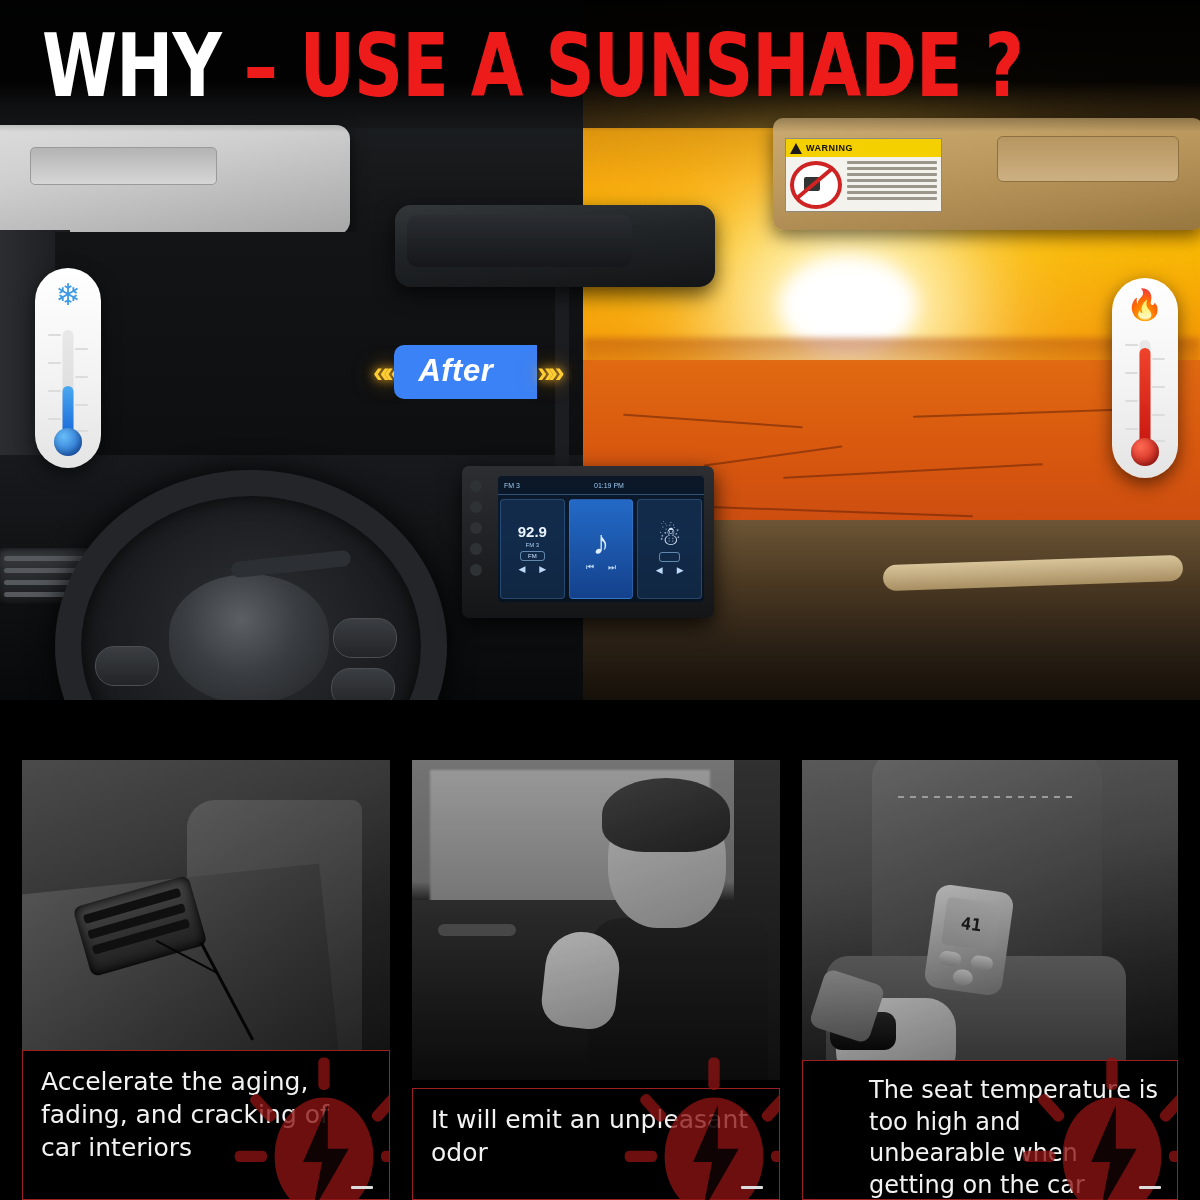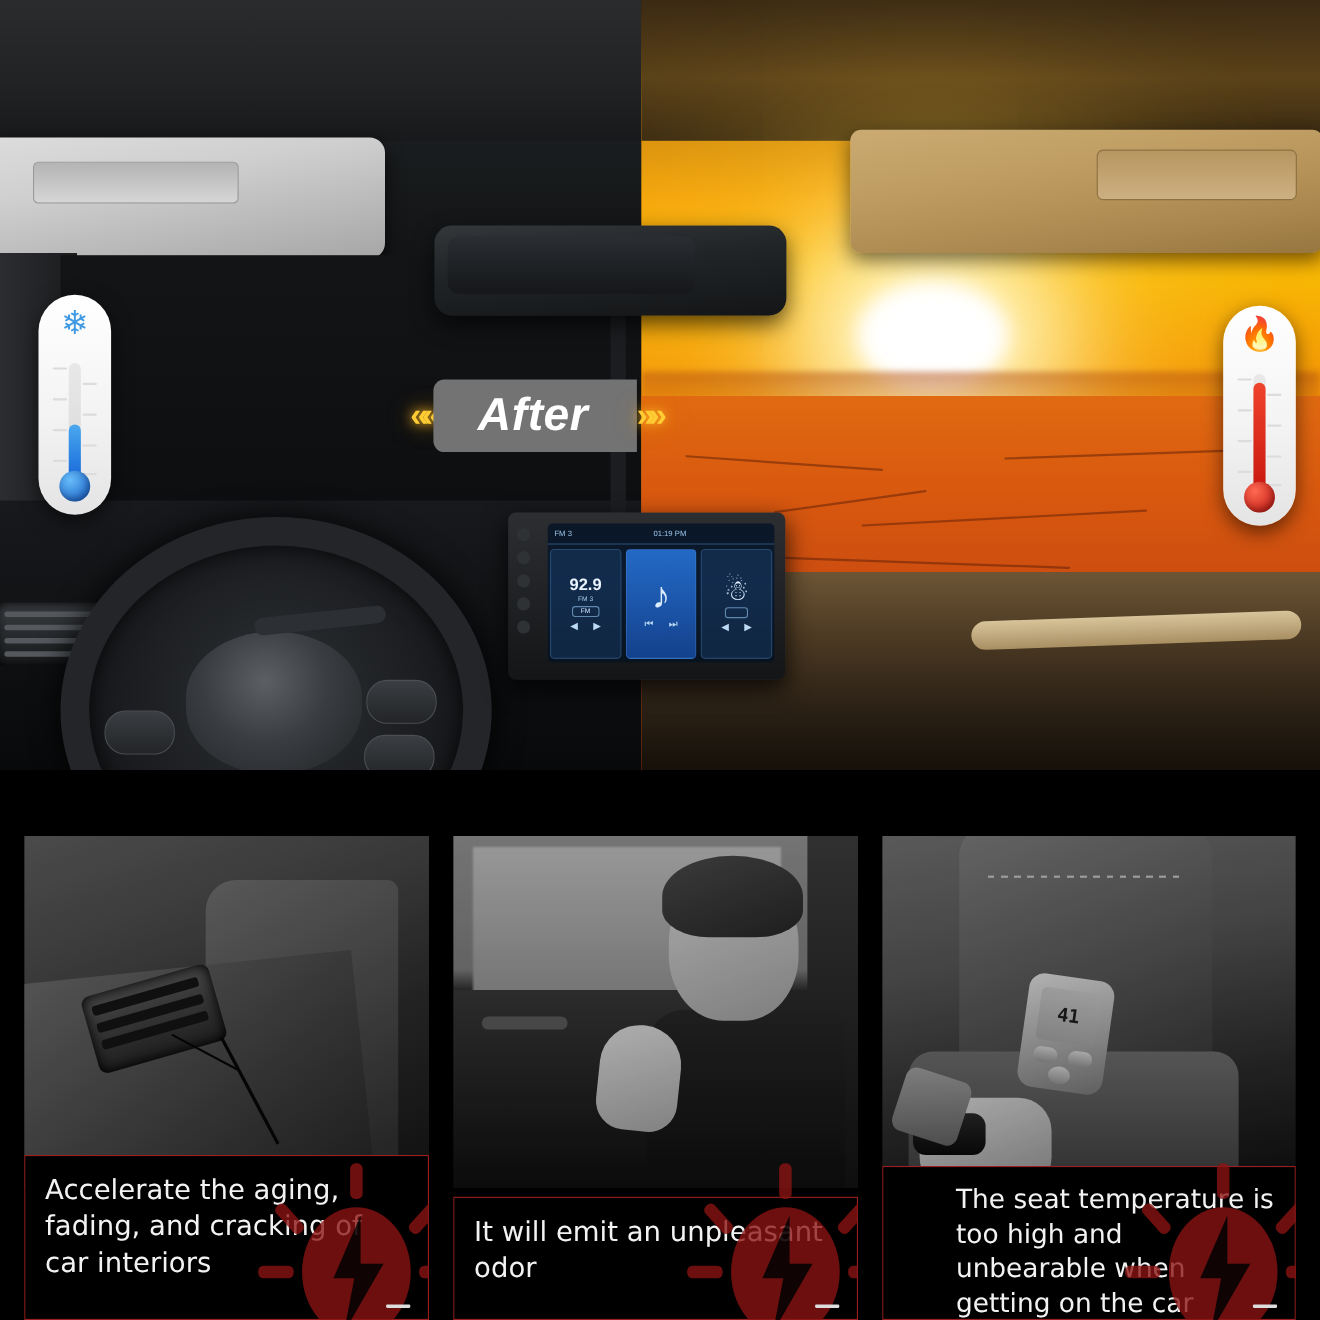--- a/index.html
+++ b/index.html
@@ -118,22 +118,22 @@
   .th-top{position:absolute;left:50%;transform:translateX(-50%);top:12px;font-size:30px;line-height:1;}
   .cold .th-fill{background:linear-gradient(180deg,#4aa8ef,#1565d8);height:52px;}
   .cold .th-bulb{background:radial-gradient(circle at 35% 30%,#67bdf7,#0f53c4);box-shadow:inset -2px -3px 6px rgba(0,0,0,.3);}
   .hot .th-fill{background:linear-gradient(180deg,#f0432c,#c8160f);height:100px;}
   .hot .th-bulb{background:radial-gradient(circle at 35% 30%,#ff6a52,#b80f0a);box-shadow:inset -2px -3px 6px rgba(0,0,0,.3);}
 
   
   .ab-wrap{position:absolute;left:373px;top:345px;display:flex;align-items:center;z-index:12;}
   .ab-chev{font-size:30px;font-weight:bold;color:#ffcc33;letter-spacing:-6px;
     text-shadow:0 0 10px rgba(255,190,40,.95),0 0 22px rgba(255,160,20,.7);}
-  .ab-after{background:#737373;color:#fff;font-size:42px;font-weight:bold;font-style:italic;
-    padding:8px 44px 10px 40px;border-radius:10px 0 0 10px;letter-spacing:.5px;}
+  .ab-after{background:#3b82f6;color:#fff;font-size:31px;font-weight:bold;font-style:italic;
+    padding:8px 44px 10px 24px;border-radius:10px 0 0 10px;letter-spacing:.5px;}
   .ab-before{background:#c32f0c;color:#fff;font-size:31px;font-weight:bold;font-style:italic;
     padding:8px 34px 10px 26px;border-radius:0 10px 10px 0;letter-spacing:.5px;}
 
   
   .titlebar{position:absolute;left:0;top:0;width:1200px;height:132px;z-index:20;
     display:flex;align-items:center;padding-left:42px;box-sizing:border-box;
     background:linear-gradient(180deg,rgba(0,0,0,.97) 0%,rgba(0,0,0,.93) 62%,rgba(0,0,0,0) 100%);}
   .title{font-size:88px;font-weight:bold;line-height:1;letter-spacing:-1px;
     font-family:"DejaVu Sans Condensed","Liberation Sans Narrow","Liberation Sans",sans-serif;
     transform:scaleX(.86);transform-origin:left center;white-space:nowrap;}
@@ -263,20 +263,40 @@
         <div class="crack" style="left:40px;top:60px;width:180px;transform:rotate(4deg)"></div>
         <div class="crack" style="left:200px;top:110px;width:260px;transform:rotate(-3deg)"></div>
         <div class="crack" style="left:90px;top:150px;width:300px;transform:rotate(2deg)"></div>
         <div class="crack" style="left:330px;top:52px;width:220px;transform:rotate(-2deg)"></div>
         <div class="crack" style="left:20px;top:205px;width:360px;transform:rotate(3deg)"></div>
         <div class="crack" style="left:260px;top:180px;width:300px;transform:rotate(-4deg)"></div>
         <div class="crack" style="left:120px;top:95px;width:140px;transform:rotate(-8deg)"></div>
       </div>
       <div class="bf-visor">
         <div class="bf-visor-slot"></div>
+        <div class="warn-label">
+          <div class="warn-top">
+            <span class="warn-tri"></span>
+            <span class="warn-word">WARNING</span>
+          </div>
+          <div class="warn-body">
+            <div class="warn-no">
+              <span class="warn-seat"></span>
+            </div>
+            <div class="warn-lines">
+              <b></b>
+                <b></b>
+                <b></b>
+                <b></b>
+                <b></b>
+                <b></b>
+                <b></b>
+            </div>
+          </div>
+        </div>
       </div>
       <div class="bf-dashtop"></div>
       <div class="bf-trim"></div>
     </div>
 
     <div class="mirror-stem"></div>
     <div class="mirror">
       <div class="mirror-glass"></div>
     </div>
 
@@ -359,20 +379,26 @@
       <div class="th-bulb"></div>
     </div>
 
     <div class="ab-wrap">
       <span class="ab-chev">««</span>
       <span class="ab-after">After</span>
       <span class="ab-chev">»»</span>
     </div>
   </div>
 
+  <div class="titlebar">
+    <div class="title">
+      <span class="t-white">WHY</span>
+      <span class="t-red">– USE A SUNSHADE ?</span>
+    </div>
+  </div>
 
 
   <div class="panels">
 
     <div class="panel p1">
       <div class="photo ph1">
         <div class="ph1-seat"></div>
         <div class="ph1-dash"></div>
         <div class="ph1-vent">
             <i></i>

